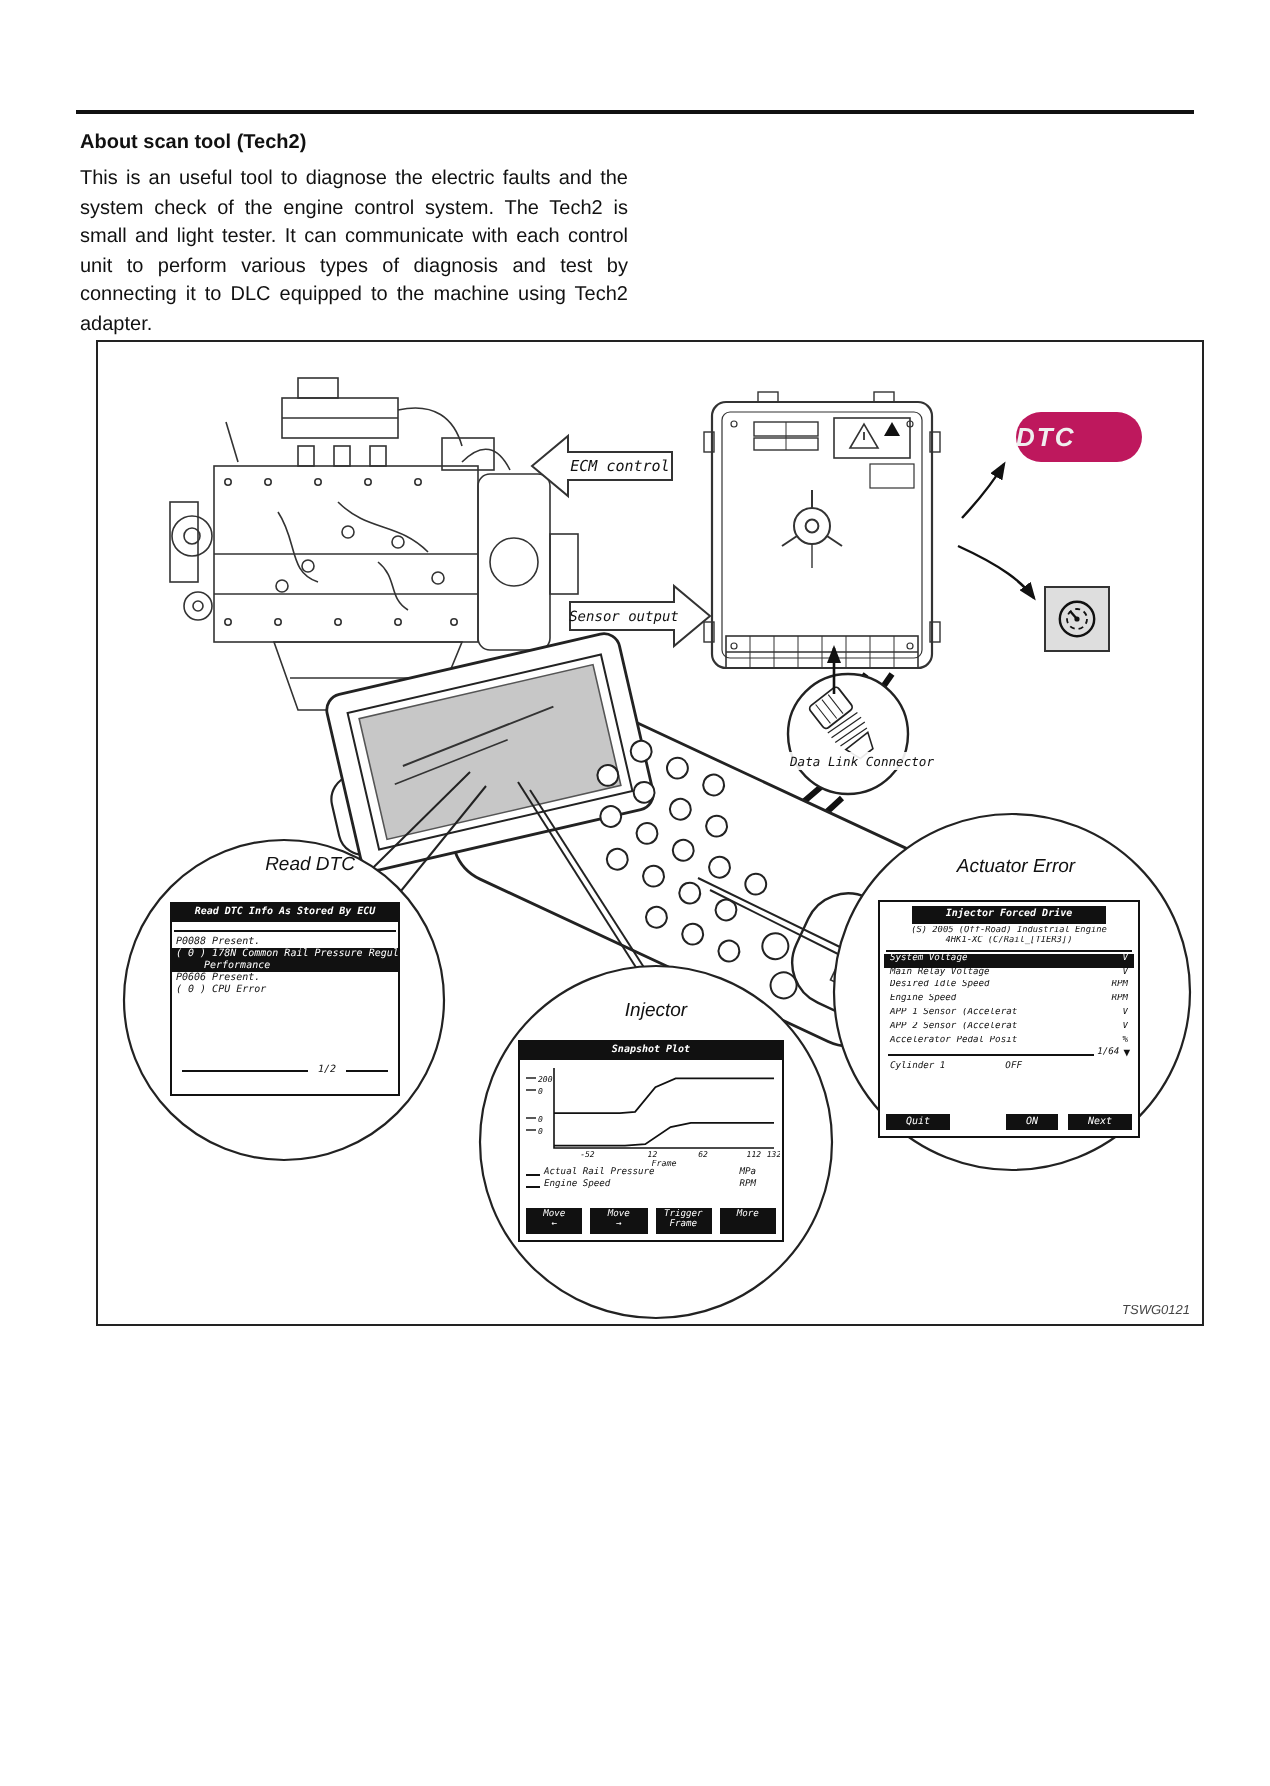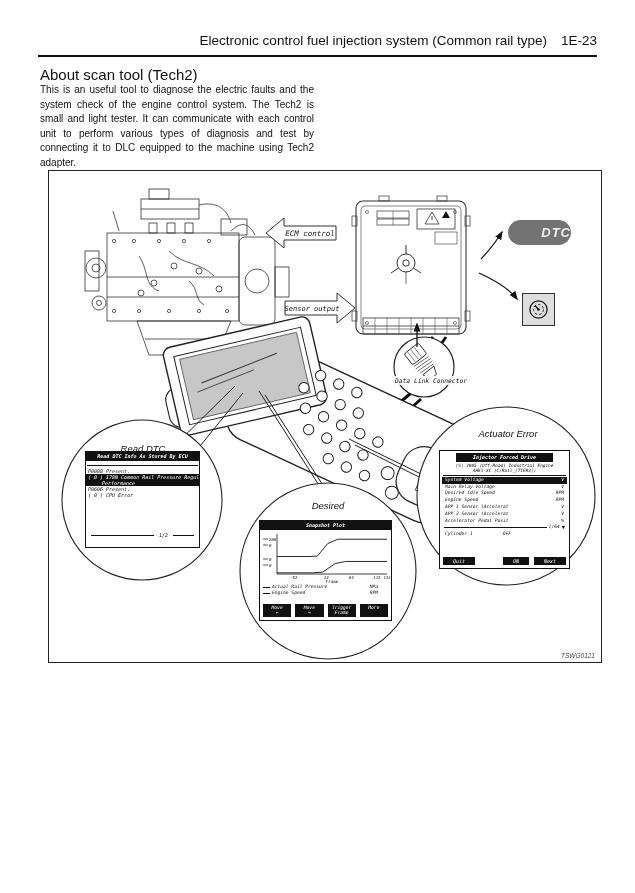--- a/index.html
+++ b/index.html
@@ -3,36 +3,36 @@
 <meta charset="utf-8">
 <style>
   html,body{margin:0;padding:0;background:#fff;}
   .page{position:relative;width:635px;height:893px;background:#fff;overflow:hidden;
         font-family:"Liberation Sans",sans-serif;color:#1a1a1a;}
   
   .hdr{position:absolute;top:33px;left:38px;right:38px;display:flex;justify-content:flex-end;
        align-items:baseline;gap:14px;font-size:13.5px;color:#111;}
   .hdr-rule{position:absolute;top:55px;left:38px;right:38px;height:2px;background:#111;}
   
-  .sec-head{position:absolute;top:66px;left:40px;font-size:15px;font-weight:normal;color:#111;}
+  .sec-head{position:absolute;top:66px;left:40px;font-size:10px;font-weight:bold;color:#111;}
   .sec-body{position:absolute;top:83px;left:40px;width:274px;font-size:10px;line-height:14.6px;
             text-align:justify;color:#111;}
   
   .figure{position:absolute;left:48px;top:170px;width:552px;height:491px;border:1.2px solid #222;background:#fff;font-style:italic;}
   .fig-art{position:absolute;left:0;top:0;width:552px;height:491px;}
   .fig-code{position:absolute;right:6px;bottom:3px;font-size:6.5px;color:#444;}
   
-  .dtc-pill{position:absolute;left:459px;top:49px;width:63px;height:25px;background:#737373;
+  .dtc-pill{position:absolute;left:459px;top:35px;width:63px;height:25px;background:#be185d;
             border-radius:13px;color:#efefef;font-weight:bold;font-size:13px;line-height:25px;
-            text-align:right;letter-spacing:1px;}
+            text-align:left;letter-spacing:1px;}
   .lamp-box{position:absolute;left:473px;top:122px;width:31px;height:31px;background:#dedede;
             border:1.2px solid #333;display:flex;align-items:center;justify-content:center;}
   
   .callout-label{position:absolute;font-size:9.5px;color:#111;text-align:center;}
-  .cl-read{left:48px;top:256px;width:92px;margin-top:16px;}
+  .cl-read{left:60px;top:256px;width:92px;}
   .cl-snap{left:233px;top:329px;width:92px;}
   .cl-act{left:407px;top:257px;width:104px;}
   
   .screen{position:absolute;background:#fff;border:1px solid #111;color:#111;
           font-family:"DejaVu Sans Mono",monospace;}
   .titlebar{background:#111;color:#fff;font-size:5px;line-height:9px;height:9px;text-align:center;
             font-weight:bold;white-space:nowrap;overflow:hidden;}
   
   .sc-read{left:36px;top:280px;width:113px;height:95px;}
   .rd-rule{border-top:1px solid #111;margin:4px 1px 2px 1px;}
@@ -68,24 +68,20 @@
   .at-btn{background:#111;color:#fff;font-size:5px;line-height:8px;text-align:center;}
   .at-b-quit{width:32px;} .at-b-on{width:26px;margin-right:5px;} .at-b-next{width:32px;}
   .at-spacer{flex:1;}
   svg text{font-family:"DejaVu Sans Mono",monospace;fill:#111;}
 </style>
 </head>
 <body>
 
 <div class="page">
 
-  <div class="hdr">
-    <span>Electronic control fuel injection system (Common rail type)</span>
-    <span>1E-23</span>
-  </div>
   <div class="hdr-rule"></div>
 
   <div class="sec-head">About scan tool (Tech2)</div>
   <div class="sec-body">This is an useful tool to diagnose the electric faults and the system check of the engine control system. The Tech2 is small and light tester. It can communicate with each control unit to perform various types of diagnosis and test by connecting it to DLC equipped to the machine using Tech2 adapter.</div>
 
   <div class="figure">
 
     <svg class="fig-art" viewBox="0 0 552 491">
       <defs>
         <marker id="ah" markerWidth="9" markerHeight="7" refX="7.5" refY="3.5" orient="auto" markerUnits="userSpaceOnUse">
@@ -288,21 +284,21 @@
     <div class="lamp-box">
       <svg width="23" height="23" viewBox="0 0 23 23">
         <circle cx="11.5" cy="11.5" r="8.6" fill="none" stroke="#111" stroke-width="1.2"></circle>
         <circle cx="11.5" cy="11.5" r="5" fill="none" stroke="#111" stroke-width="0.9" stroke-dasharray="2.5 2"></circle>
         <line x1="11.5" y1="11.5" x2="8" y2="7.5" stroke="#111" stroke-width="1.2"></line>
         <circle cx="11.5" cy="11.5" r="1.3" fill="#111"></circle>
       </svg>
     </div>
 
     <div class="callout-label cl-read">Read DTC</div>
-    <div class="callout-label cl-snap">Desired</div>
+    <div class="callout-label cl-snap">Injector</div>
     <div class="callout-label cl-act">Actuator Error</div>
 
     <div class="screen sc-read">
       <div class="titlebar">Read DTC Info As Stored By ECU</div>
       <div class="rd-rule"></div>
       <div class="rd-line">P0088 Present.</div>
       <div class="rd-line rd-inv">( 0 ) 178N Common Rail Pressure Regulator</div>
       <div class="rd-line rd-inv rd-indent">Performance</div>
       <div class="rd-line">P0606 Present.</div>
       <div class="rd-line">( 0 ) CPU Error</div>

